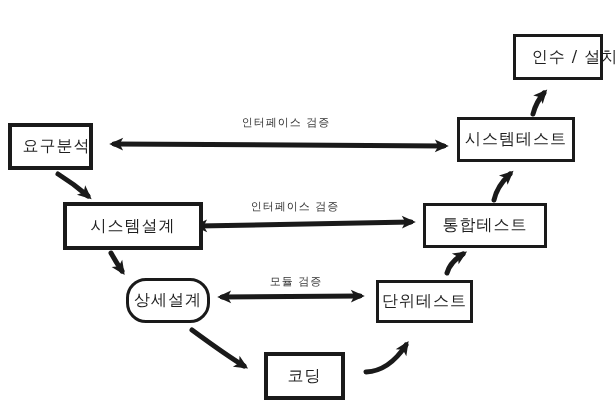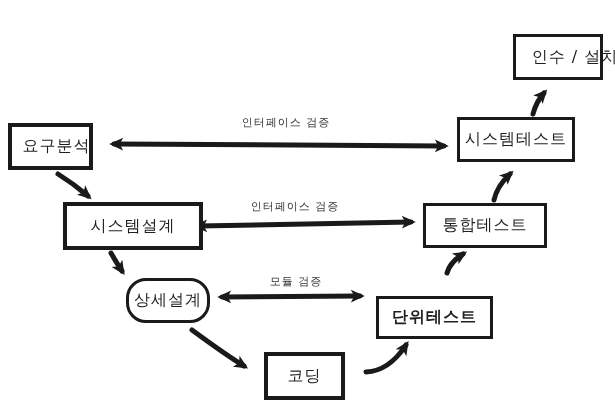--- a/index.html
+++ b/index.html
@@ -74,21 +74,21 @@
   </svg>
 
   <div class="node thick" style="left:8px; top:123px; width:85px; height:47px;padding-left:12px;">요구분석</div>
 
   <div class="node thick" style="left:63px; top:202px; width:140px; height:48px;">시스템설계</div>
 
   <div class="node" style="left:126px; top:278px; width:84px; height:45px;border-radius:20px;">상세설계</div>
 
   <div class="node thick" style="left:264px; top:352px; width:81px; height:48px;">코딩</div>
 
-  <div class="node" style="left:376px; top:296px; width:117px; height:43px;font-weight:bold;">단위테스트</div>
+  <div class="node" style="left:376px; top:280px; width:97px; height:43px;">단위테스트</div>
 
   <div class="node" style="left:423px; top:203px; width:124px; height:45px;">통합테스트</div>
 
   <div class="node" style="left:457px; top:117px; width:118px; height:45px;">시스템테스트</div>
 
   <div class="node" style="left:513px; top:34px; width:90px; height:46px;padding-left:34px;">인수 / 설치</div>
 
   <div class="edge-label" style="left:238px; top:115px; width:96px;">인터페이스 검증</div>
 
   <div class="edge-label" style="left:243px; top:199px; width:104px;">인터페이스 검증</div>

